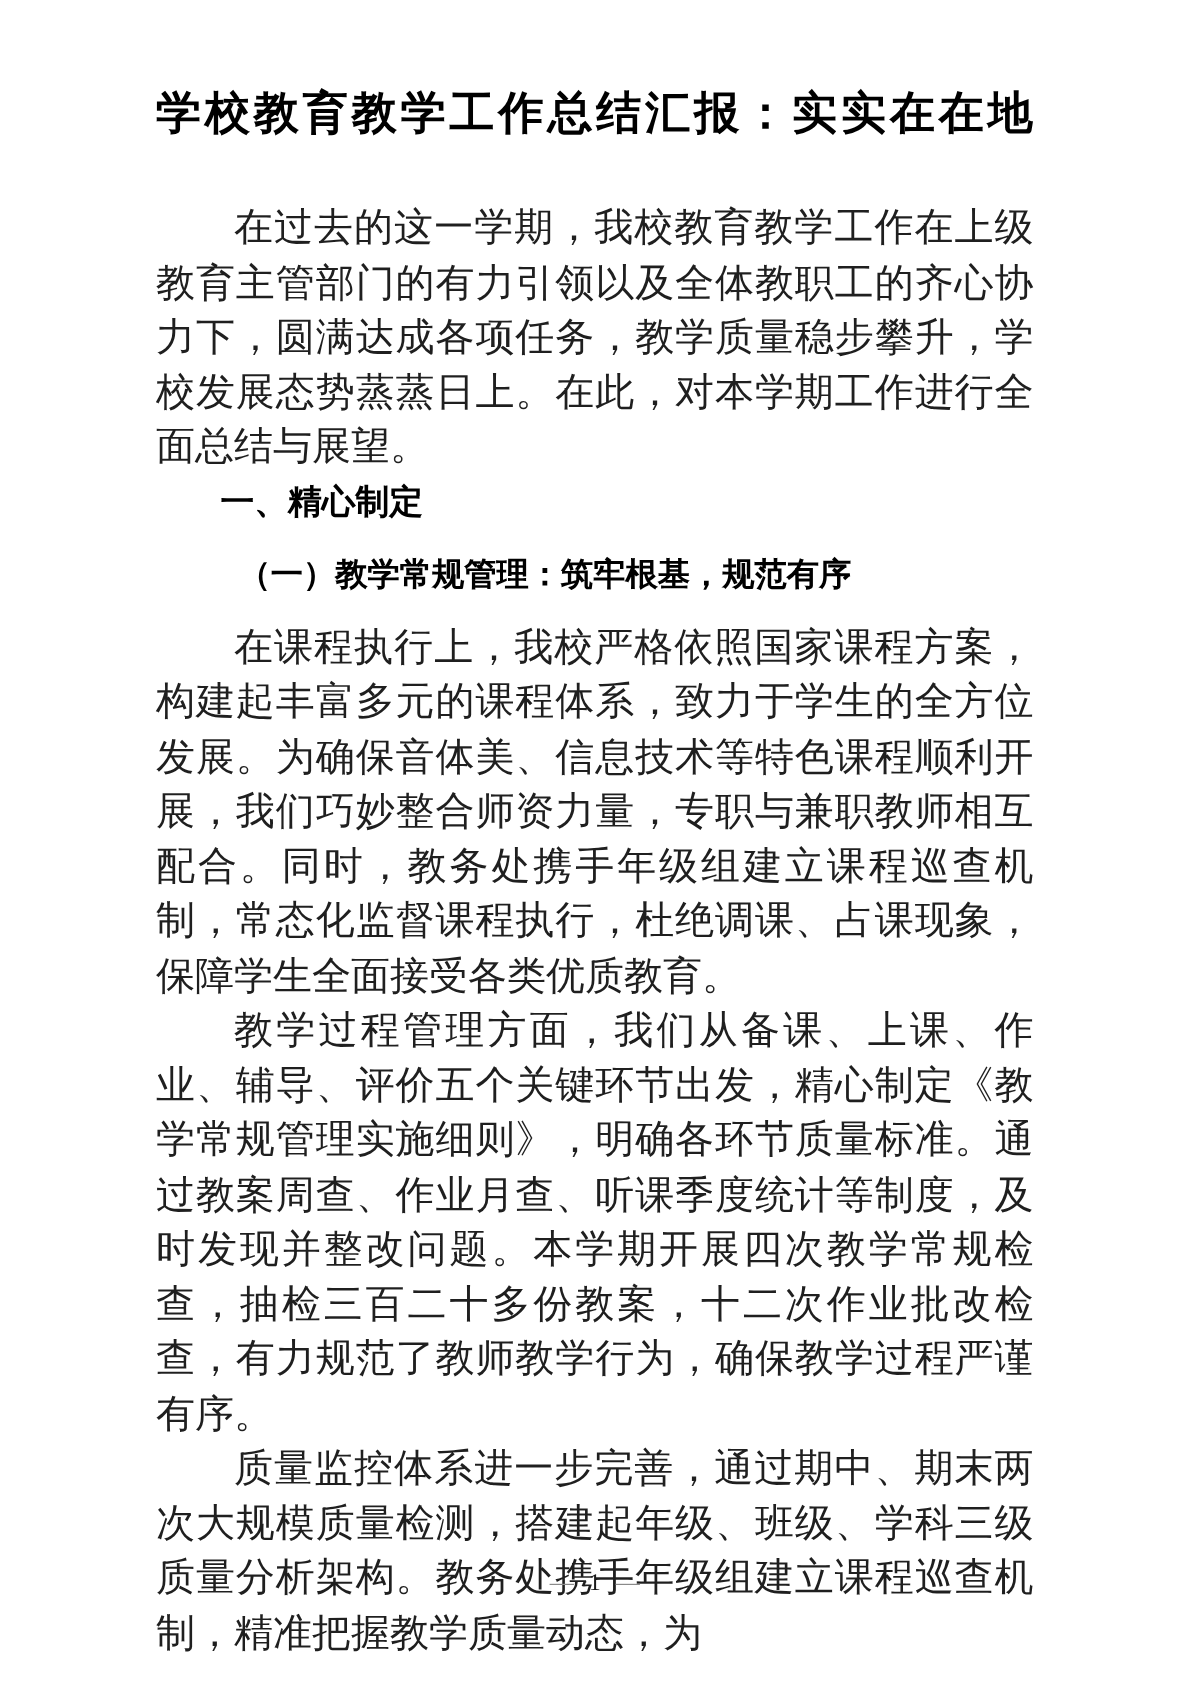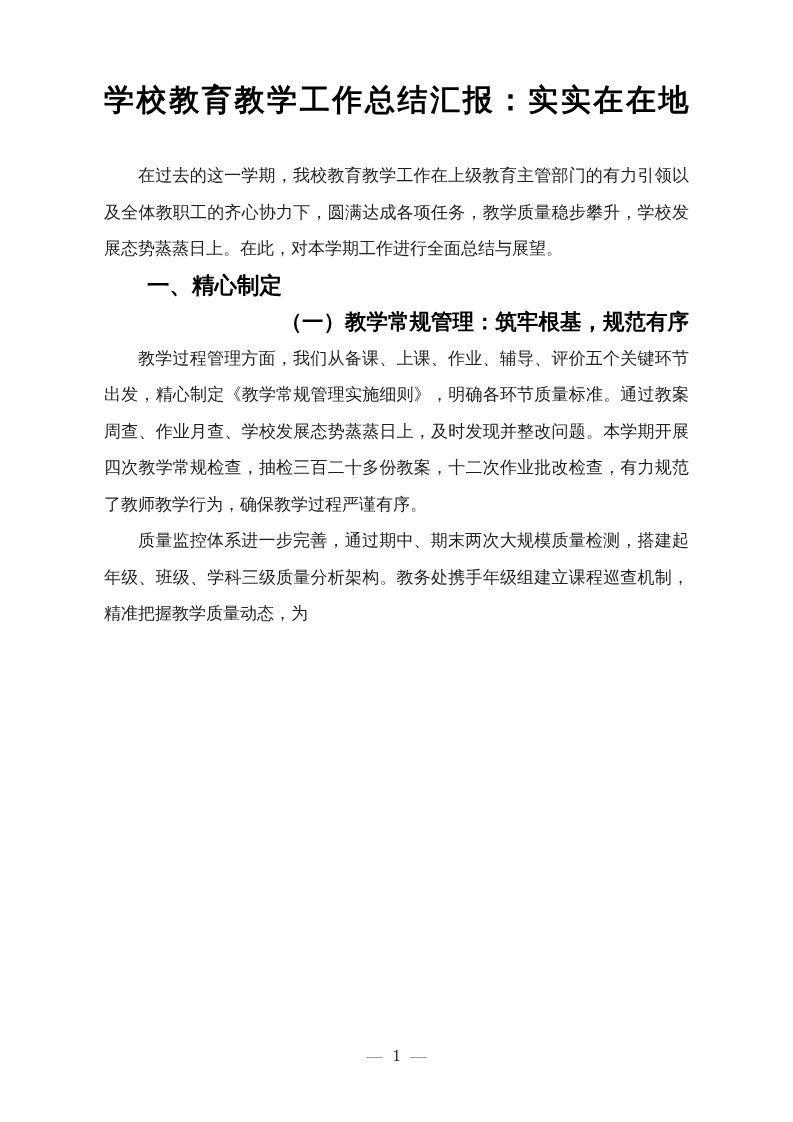--- a/index.html
+++ b/index.html
@@ -7,21 +7,21 @@
     padding: 0;
     background: #ffffff;
   }
   .page {
     position: relative;
     width: 793px;
     height: 1122px;
     margin: 0 auto;
     background: #ffffff;
     box-sizing: border-box;
-    padding: 76px 104px 0 104px;
+    padding: 52px 104px 0 104px;
     overflow: hidden;
     color: #1f1f1f;
   }
   .doc-title {
     margin: 0 0 34px 0;
     font-family: "Liberation Sans", sans-serif;
     font-weight: bold;
     font-size: 30px;
     line-height: 48px;
     color: #000000;
@@ -29,45 +29,44 @@
   }
   .title-line {
     display: block;
     text-align: justify;
     text-align-last: justify;
     text-justify: inter-character;
   }
   .body-para {
     margin: 0;
     font-family: "Liberation Serif", serif;
-    font-size: 17px;
+    font-size: 26px;
     line-height: 36.5px;
     text-align: justify;
     text-justify: inter-character;
     text-indent: 2em;
     color: #1f1f1f;
   }
   .h-section {
     margin: 0;
     font-family: "Liberation Sans", sans-serif;
     font-weight: bold;
     font-size: 22.5px;
     line-height: 36.5px;
     text-indent: 43px;
     color: #000000;
   }
   .h-sub {
-    margin: 0;
+    margin: 12px;
     font-family: "Liberation Serif", serif;
     font-weight: bold;
     font-size: 21.5px;
     line-height: 36.5px;
     text-indent: 2em;
     color: #000000;
-    text-align: right;
   }
   .page-footer {
     position: absolute;
     left: 0;
     bottom: 58px;
     width: 100%;
     text-align: center;
     font-family: "Liberation Serif", serif;
     font-size: 16px;
     line-height: 16px;
@@ -90,22 +89,23 @@
   <h1 class="doc-title">
     <span class="title-line">学校教育教学工作总结汇报：实实在在地</span>
   </h1>
 
   <p class="body-para">在过去的这一学期，我校教育教学工作在上级教育主管部门的有力引领以及全体教职工的齐心协力下，圆满达成各项任务，教学质量稳步攀升，学校发展态势蒸蒸日上。在此，对本学期工作进行全面总结与展望。</p>
 
   <h2 class="h-section">一、精心制定</h2>
 
   <h3 class="h-sub">（一）教学常规管理：筑牢根基，规范有序</h3>
 
+  <p class="body-para">在课程执行上，我校严格依照国家课程方案，构建起丰富多元的课程体系，致力于学生的全方位发展。为确保音体美、信息技术等特色课程顺利开展，我们巧妙整合师资力量，专职与兼职教师相互配合。同时，教务处携手年级组建立课程巡查机制，常态化监督课程执行，杜绝调课、占课现象，保障学生全面接受各类优质教育。</p>
 
-  <p class="body-para">教学过程管理方面，我们从备课、上课、作业、辅导、评价五个关键环节出发，精心制定《教学常规管理实施细则》，明确各环节质量标准。通过教案周查、作业月查、学校发展态势蒸蒸日上，及时发现并整改问题。本学期开展四次教学常规检查，抽检三百二十多份教案，十二次作业批改检查，有力规范了教师教学行为，确保教学过程严谨有序。</p>
+  <p class="body-para">教学过程管理方面，我们从备课、上课、作业、辅导、评价五个关键环节出发，精心制定《教学常规管理实施细则》，明确各环节质量标准。通过教案周查、作业月查、听课季度统计等制度，及时发现并整改问题。本学期开展四次教学常规检查，抽检三百二十多份教案，十二次作业批改检查，有力规范了教师教学行为，确保教学过程严谨有序。</p>
 
   <p class="body-para">质量监控体系进一步完善，通过期中、期末两次大规模质量检测，搭建起年级、班级、学科三级质量分析架构。教务处携手年级组建立课程巡查机制，精准把握教学质量动态，为</p>
 
   <div class="page-footer">
     <span class="footer-dash">—</span><span class="footer-num">1</span><span class="footer-dash">—</span>
   </div>
 
 </div>
 
 </body></html>

